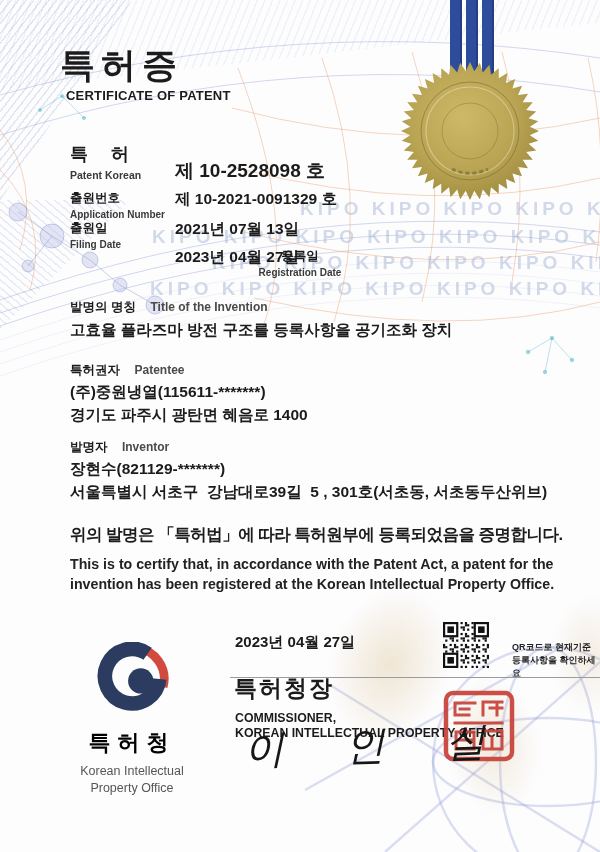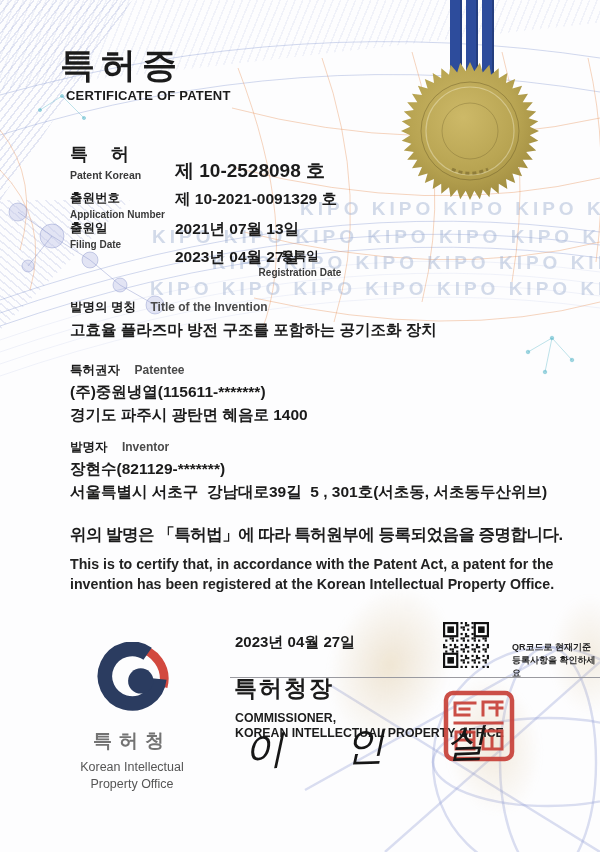--- a/index.html
+++ b/index.html
@@ -54,21 +54,21 @@
   .qr{left:443px;top:622px;z-index:3;}
   .qr-cap{left:512px;top:641px;font-size:9px;font-weight:bold;line-height:13px;color:#222;z-index:3;}
   .comm-ko{left:234px;top:673px;font-size:23px;font-weight:900;letter-spacing:2px;z-index:3;}
   .comm-en{left:235px;top:711px;font-size:12.3px;font-weight:bold;line-height:15px;z-index:3;}
   .sig{left:244px;top:718px;font-family:"DejaVu Serif",serif;font-style:italic;
     font-size:40px;letter-spacing:24px;transform:rotate(-2deg);color:#161616;z-index:4;white-space:nowrap;}
   .sep-line{left:230px;top:677px;width:370px;border-top:1px solid #9a9aa0;z-index:3;}
   .seal{left:443px;top:690px;z-index:3;opacity:0.93;}
   
   .logo-block{left:52px;top:642px;width:160px;text-align:center;z-index:3;}
-  .logo-ko{font-size:19px;font-weight:900;letter-spacing:7px;color:#737373;margin-top:8px;}
+  .logo-ko{font-size:22px;font-weight:900;letter-spacing:7px;color:#000000;margin-top:8px;}
   .logo-en{font-size:12.5px;color:#555;line-height:17px;margin-top:5px;}
 </style>
 </head>
 <body>
 
 <div class="page">
 
   <div class="hatch1"></div>
   <div class="hatch2"></div>
   <div class="hatch3"></div>
@@ -183,21 +183,21 @@
     <div class="f-ko">등록일</div>
     <div class="f-en">Registration Date</div>
     <div class="f-val">2023년 04월 27일</div>
   </div>
 
   <div class="sect" style="top:297px;">
     <div class="s-label">
       <span class="ko">발명의 명칭</span>
       <span class="en">Title of the Invention</span>
     </div>
-    <div class="s-line">고효율 플라즈마 방전 구조를 포함하는 공기조화 장치</div>
+    <div class="s-line">고효율 플라즈마 방전 구조를 등록사항을 공기조화 장치</div>
   </div>
 
   <div class="sect" style="top:360px;">
     <div class="s-label">
       <span class="ko">특허권자</span>
       <span class="en">Patentee</span>
     </div>
     <div class="s-line" style="margin-top:3px;">(주)중원냉열(115611-*******)</div>
     <div class="s-line" style="margin-top:2px;">경기도 파주시 광탄면 혜음로 1400</div>
   </div>

